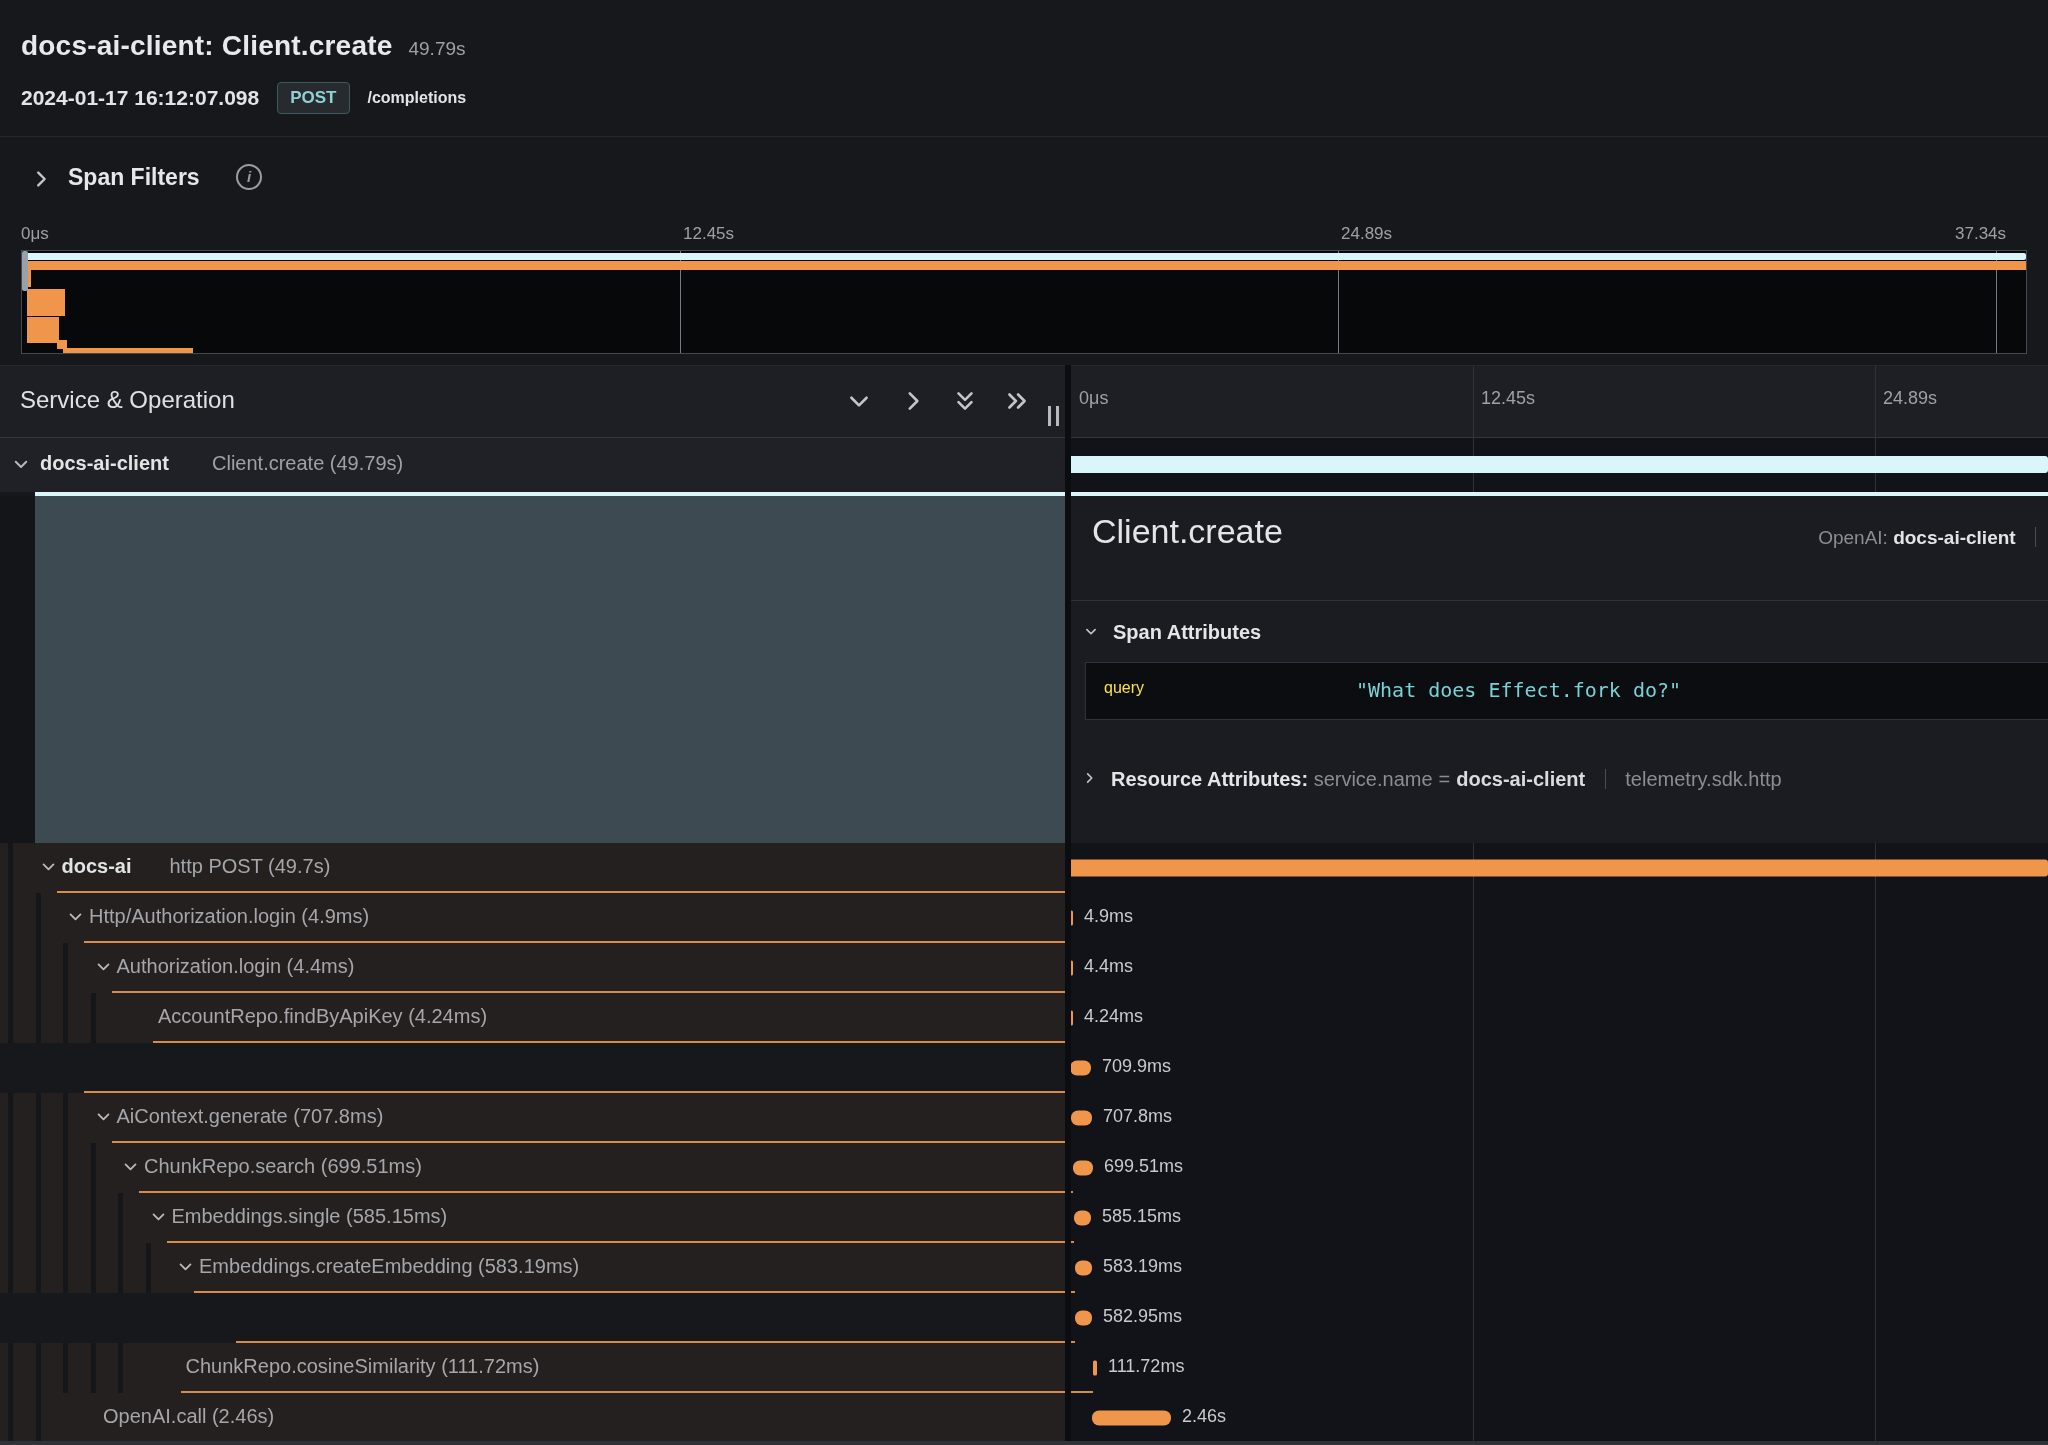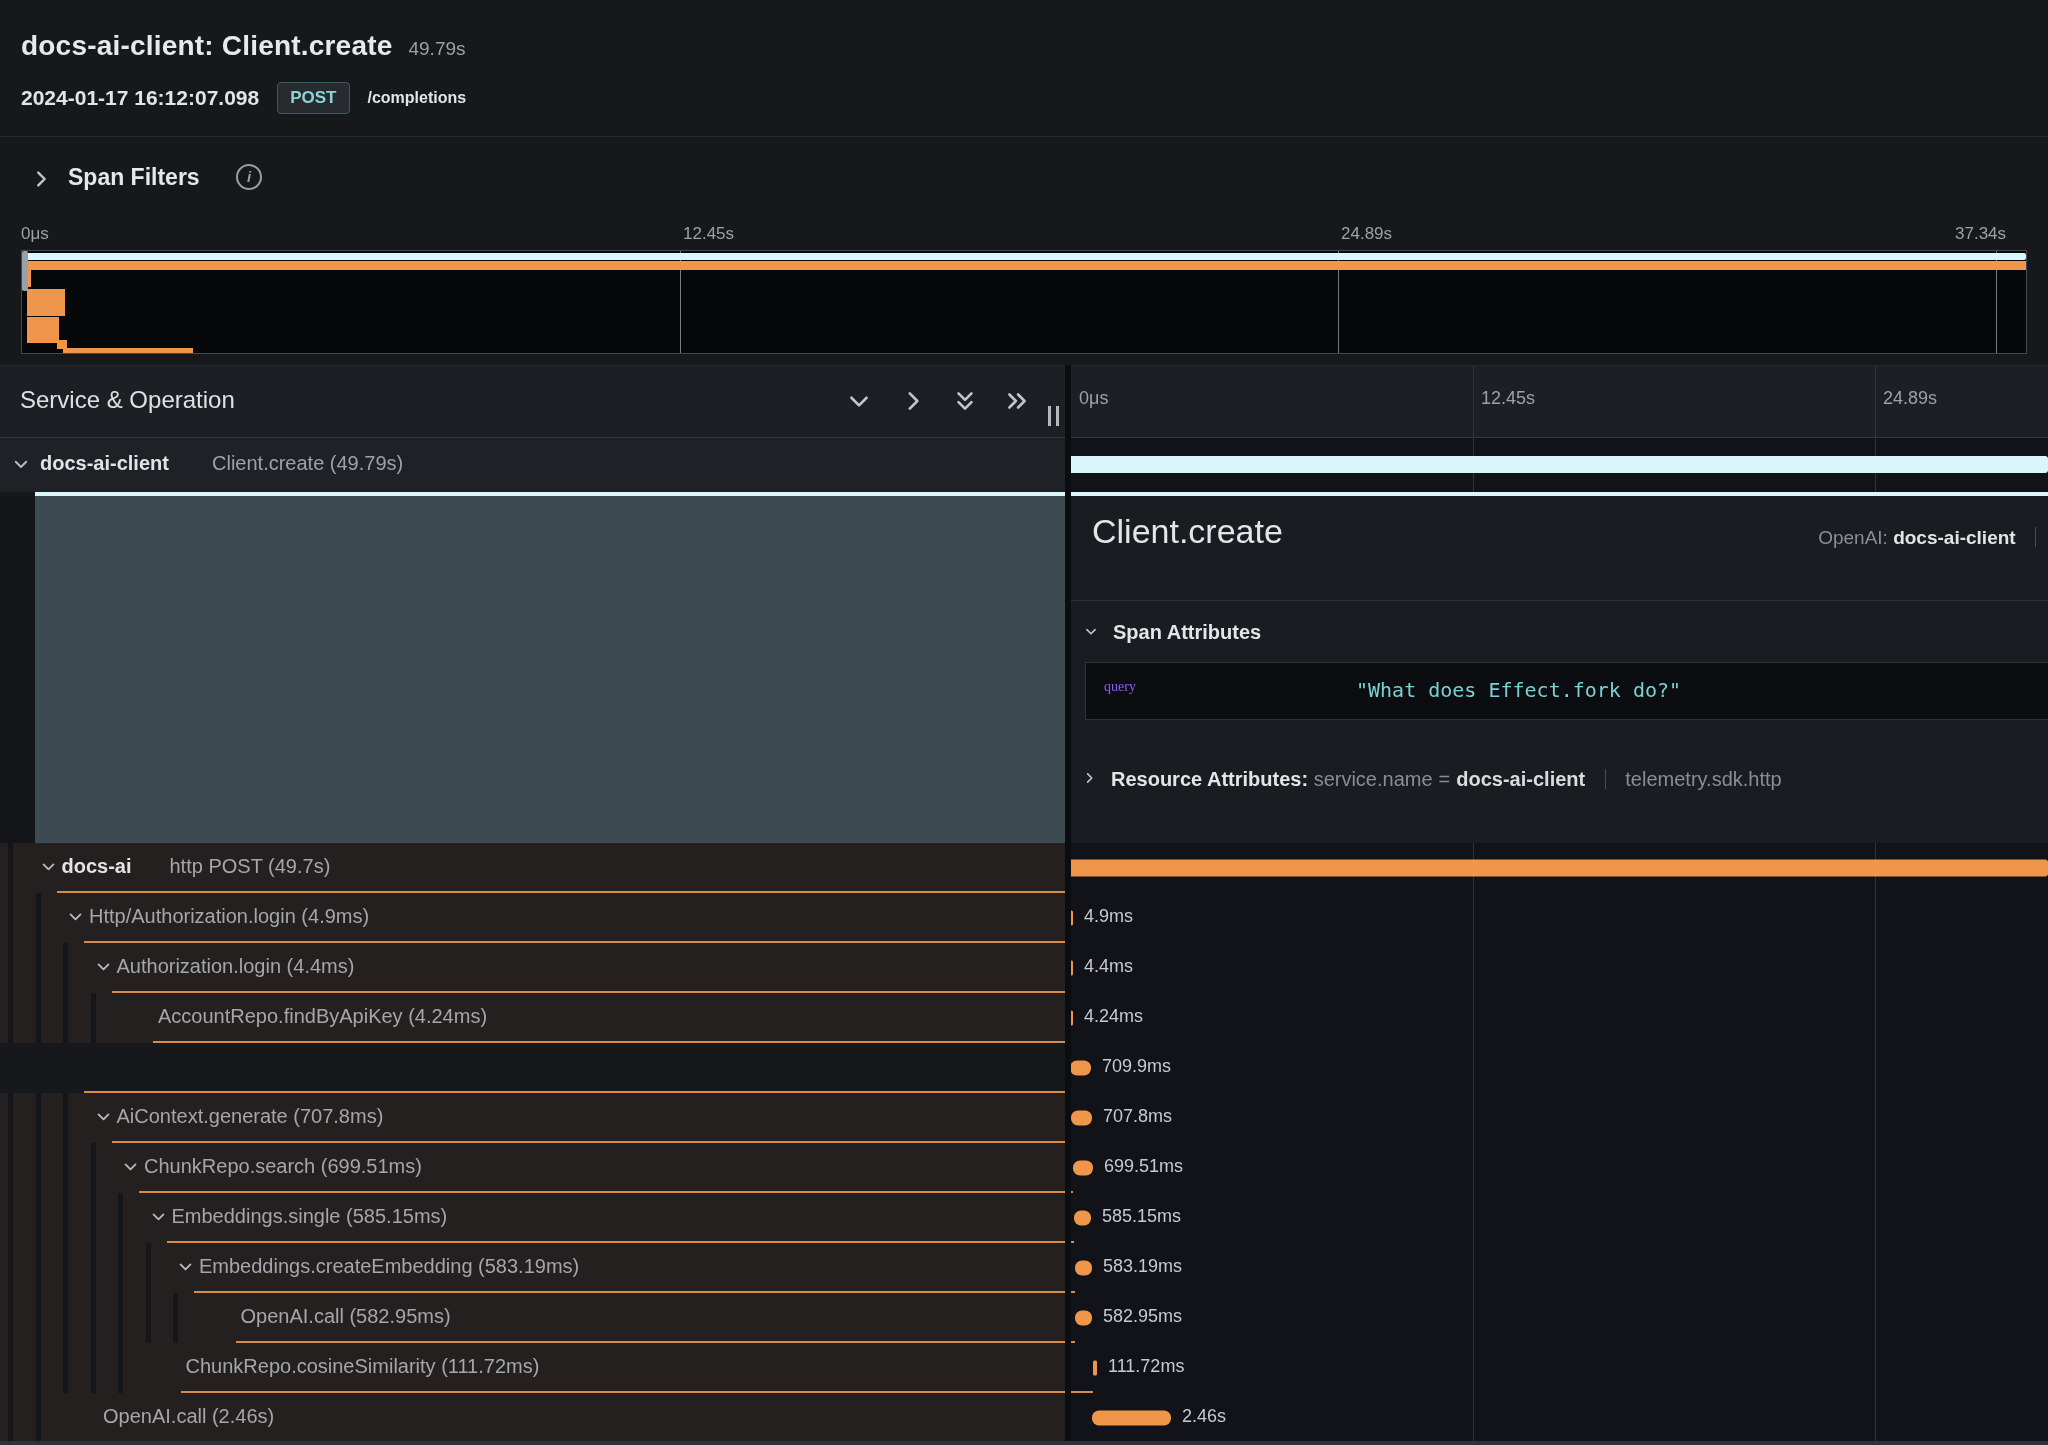--- a/index.html
+++ b/index.html
@@ -62,21 +62,21 @@
   .detail { position:absolute; left:1071px; top:496px; width:1159px; height:347px; background:#1a1c21; z-index:3; overflow:hidden; }
   .detail-title { position:absolute; left:21px; top:16px; font-size:34px; font-weight:500; color:#e4e5e7; }
   .detail-meta { position:absolute; right:0; top:22px; text-align:right; font-size:19px; line-height:40px; white-space:nowrap; }
   .meta-key { color:#8b8d91; } .meta-val { color:#e3e4e6; font-weight:700; }
   .meta-sep { display:inline-block; width:1px; height:20px; background:#4a4d52; margin:0 14px -3px 14px; }
   .detail-hr { position:absolute; left:0; top:104px; width:100%; height:1px; background:#2e3035; }
   .attrs-hdr { position:absolute; left:12px; top:125px; font-size:20px; font-weight:700; color:#e4e5e7; }
   .attrs-hdr .chev { margin-right:14px; color:#c3c5c8; }
   .query-box { position:absolute; left:14px; top:166px; right:0; height:58px; background:#0c0d10;
     border:1px solid #2f3237; border-right:none; }
-  .query-key { position:absolute; left:18px; top:16px; font-size:14px; color:#8b5cf6;font-family:Liberation Serif, serif; }
+  .query-key { position:absolute; left:18px; top:16px; font-size:16px; color:#fde047; }
   .query-val { position:absolute; left:270px; top:15px; font-size:20px; font-family:"DejaVu Sans Mono", monospace; }
   .res-row { position:absolute; left:12px; top:272px; font-size:20px; white-space:nowrap; width:965px; overflow:hidden; }
   .res-row .chev { margin-right:14px; color:#c3c5c8; }
   .res-label { font-weight:700; color:#e4e5e7; }
   .res-key { color:#8b8d91; } .res-eq { color:#8b8d91; padding:0 6px; }
   .res-val { color:#dadbdd; font-weight:700; }
   
   .rows { position:absolute; left:0; top:843px; width:100%; z-index:3; }
   .srow { position:relative; width:100%; height:50px; }
   .srow-left { position:absolute; left:0; top:0; width:1065px; height:100%; background:#242020; }
@@ -399,31 +399,20 @@
           </span>
         </div>
     <div class="srow-right">
       <div class="bar block" style="background: rgb(240, 150, 75); left: 10px; width: 17px;"></div>
       <span class="dur-label" style="left: 38px;">583.19ms</span>
     </div>
     <div class="underline" style="left: 194px; width: 881px; background: rgb(217, 140, 74);"></div>
   </div>
 
   <div class="srow">
-    <div class="srow-left">
-          <div class="guide" style="left: 173px;"></div>
-          <div class="guide" style="left: 145.5px;"></div>
-          <div class="guide" style="left: 118px;"></div>
-          <div class="guide" style="left: 90.5px;"></div>
-          <div class="guide" style="left: 63px;"></div>
-          <div class="guide" style="left: 35.5px;"></div>
-          <div class="guide" style="left: 8px;"></div>
-
-      <span class="srow-op" style="left: 240.5px;">OpenAI.call (582.95ms)</span>
-    </div>
     <div class="srow-right">
       <div class="bar block" style="background: rgb(240, 150, 75); left: 10px; width: 17px;"></div>
       <span class="dur-label" style="left: 38px;">582.95ms</span>
     </div>
     <div class="underline" style="left: 235.5px; width: 839.5px; background: rgb(217, 140, 74);"></div>
   </div>
 
   <div class="srow">
     <div class="srow-left">
           <div class="guide" style="left: 118px;"></div>

